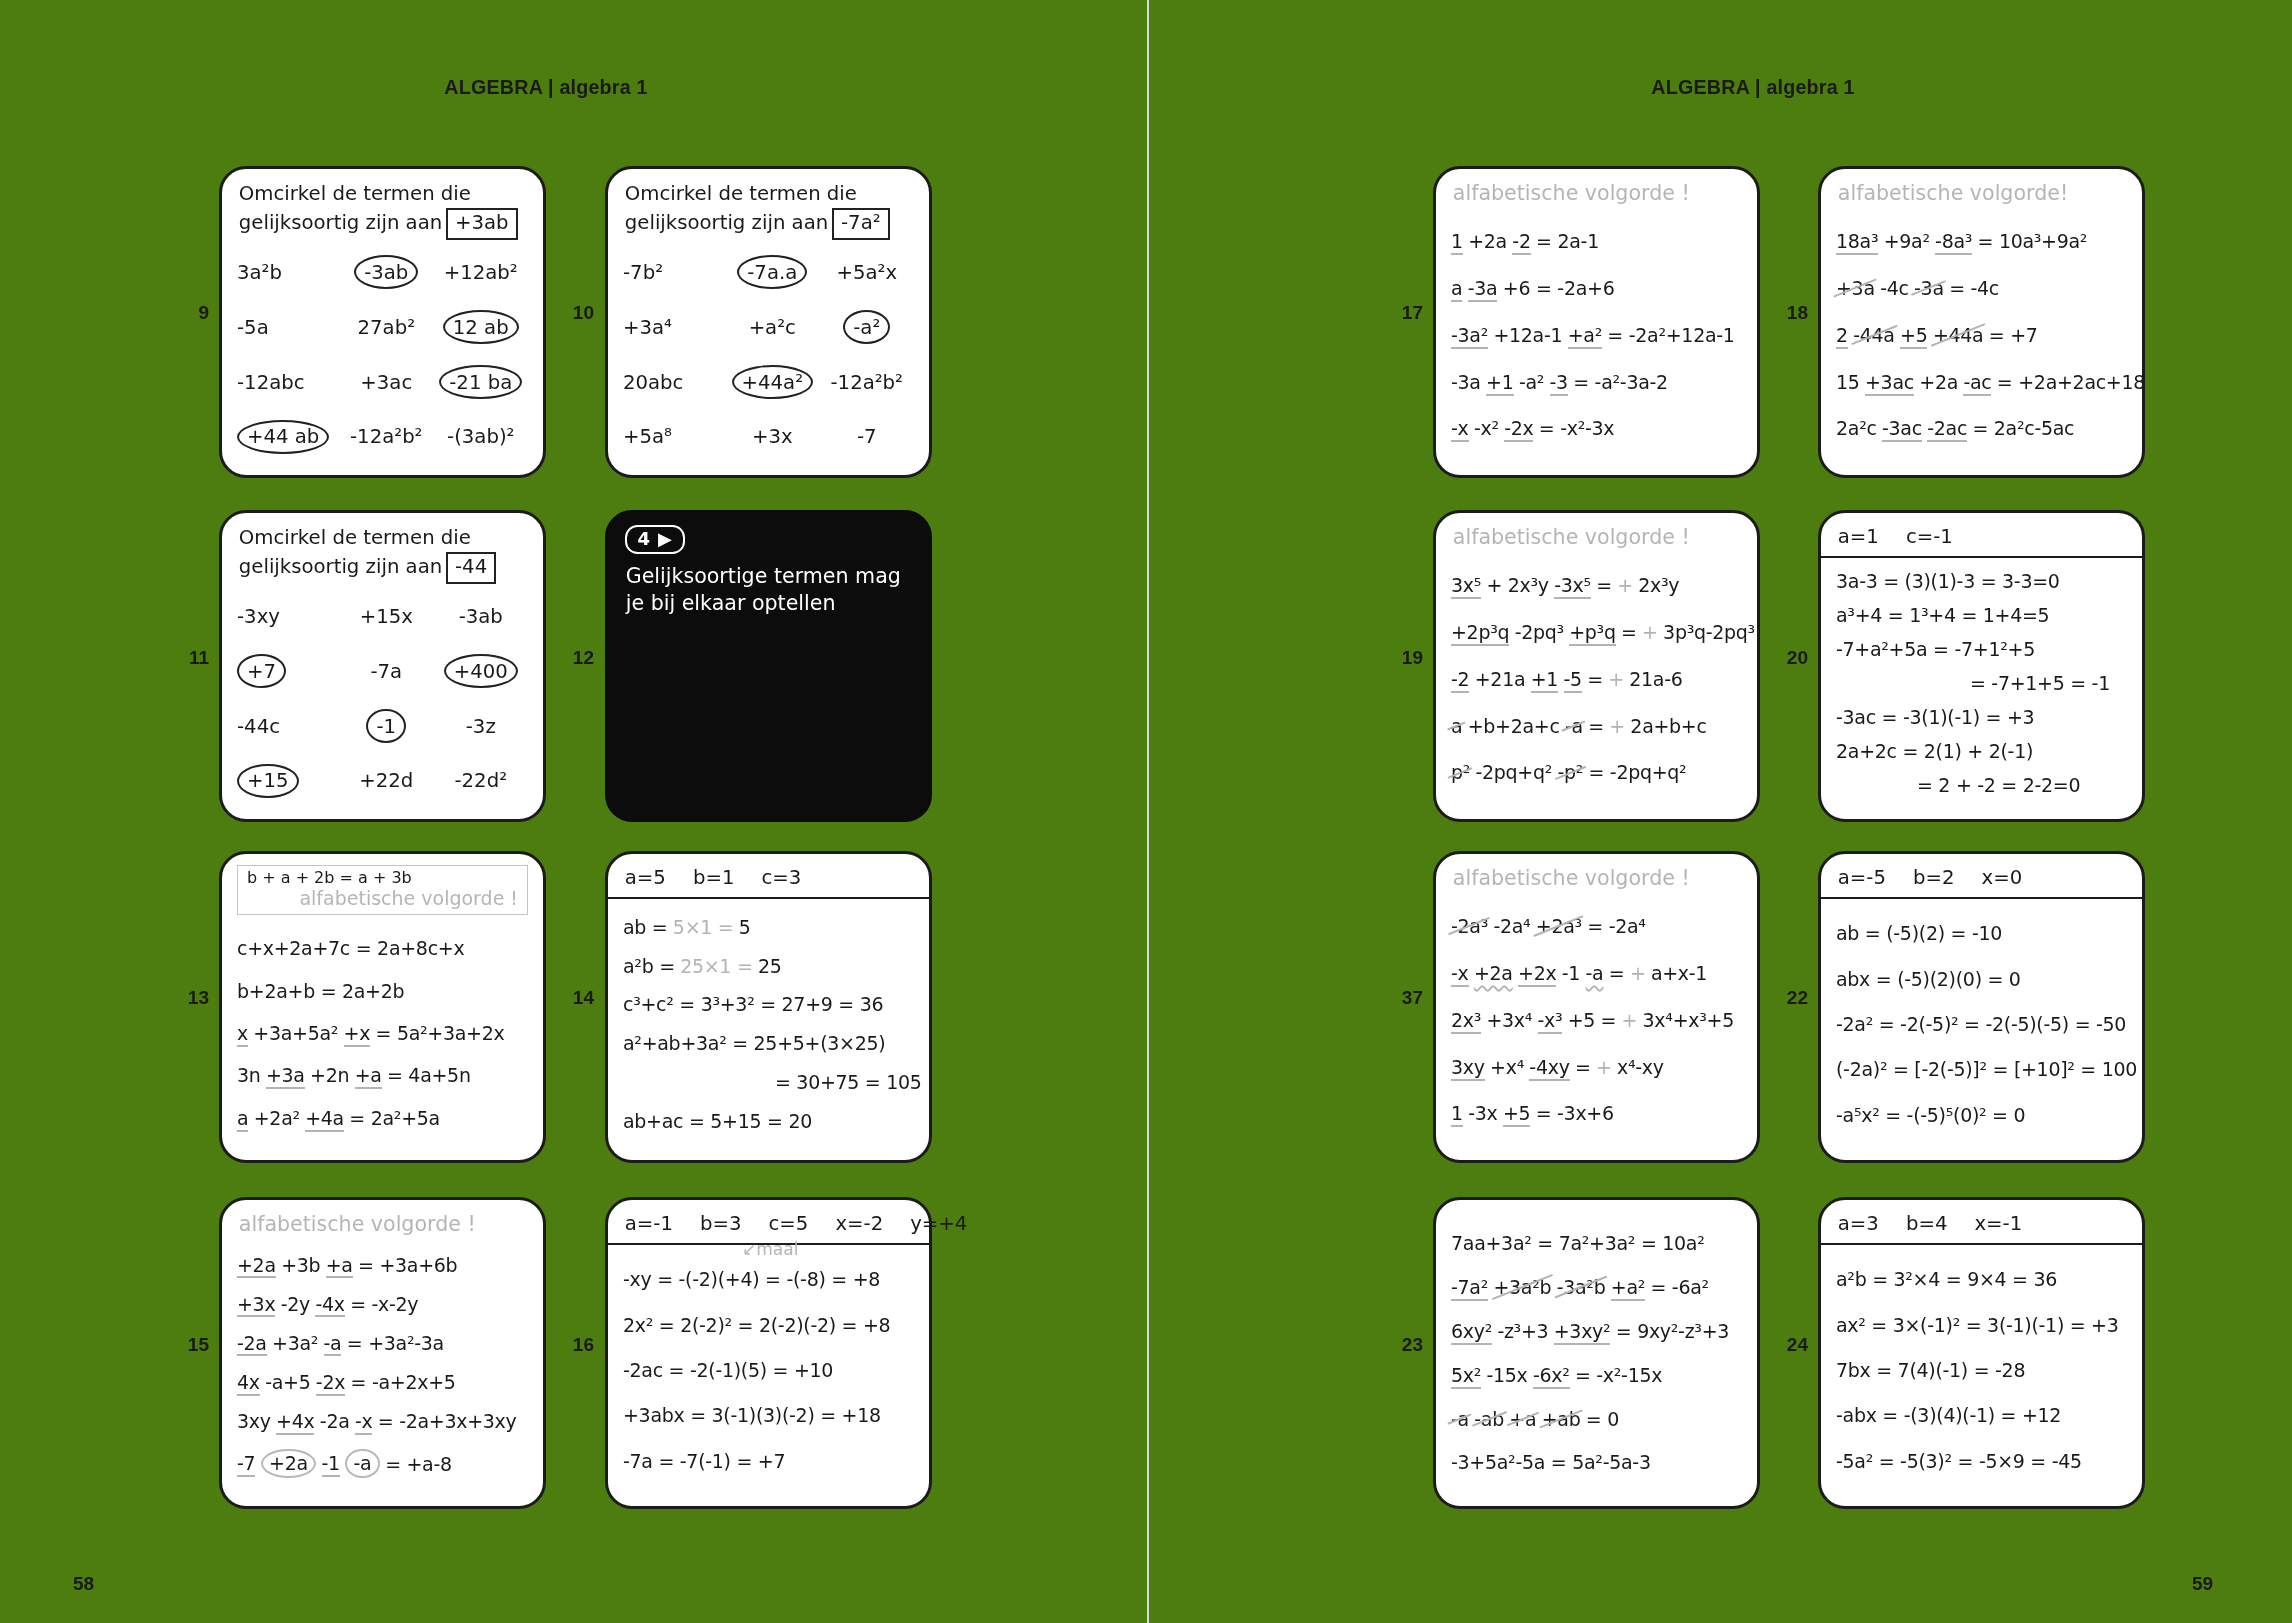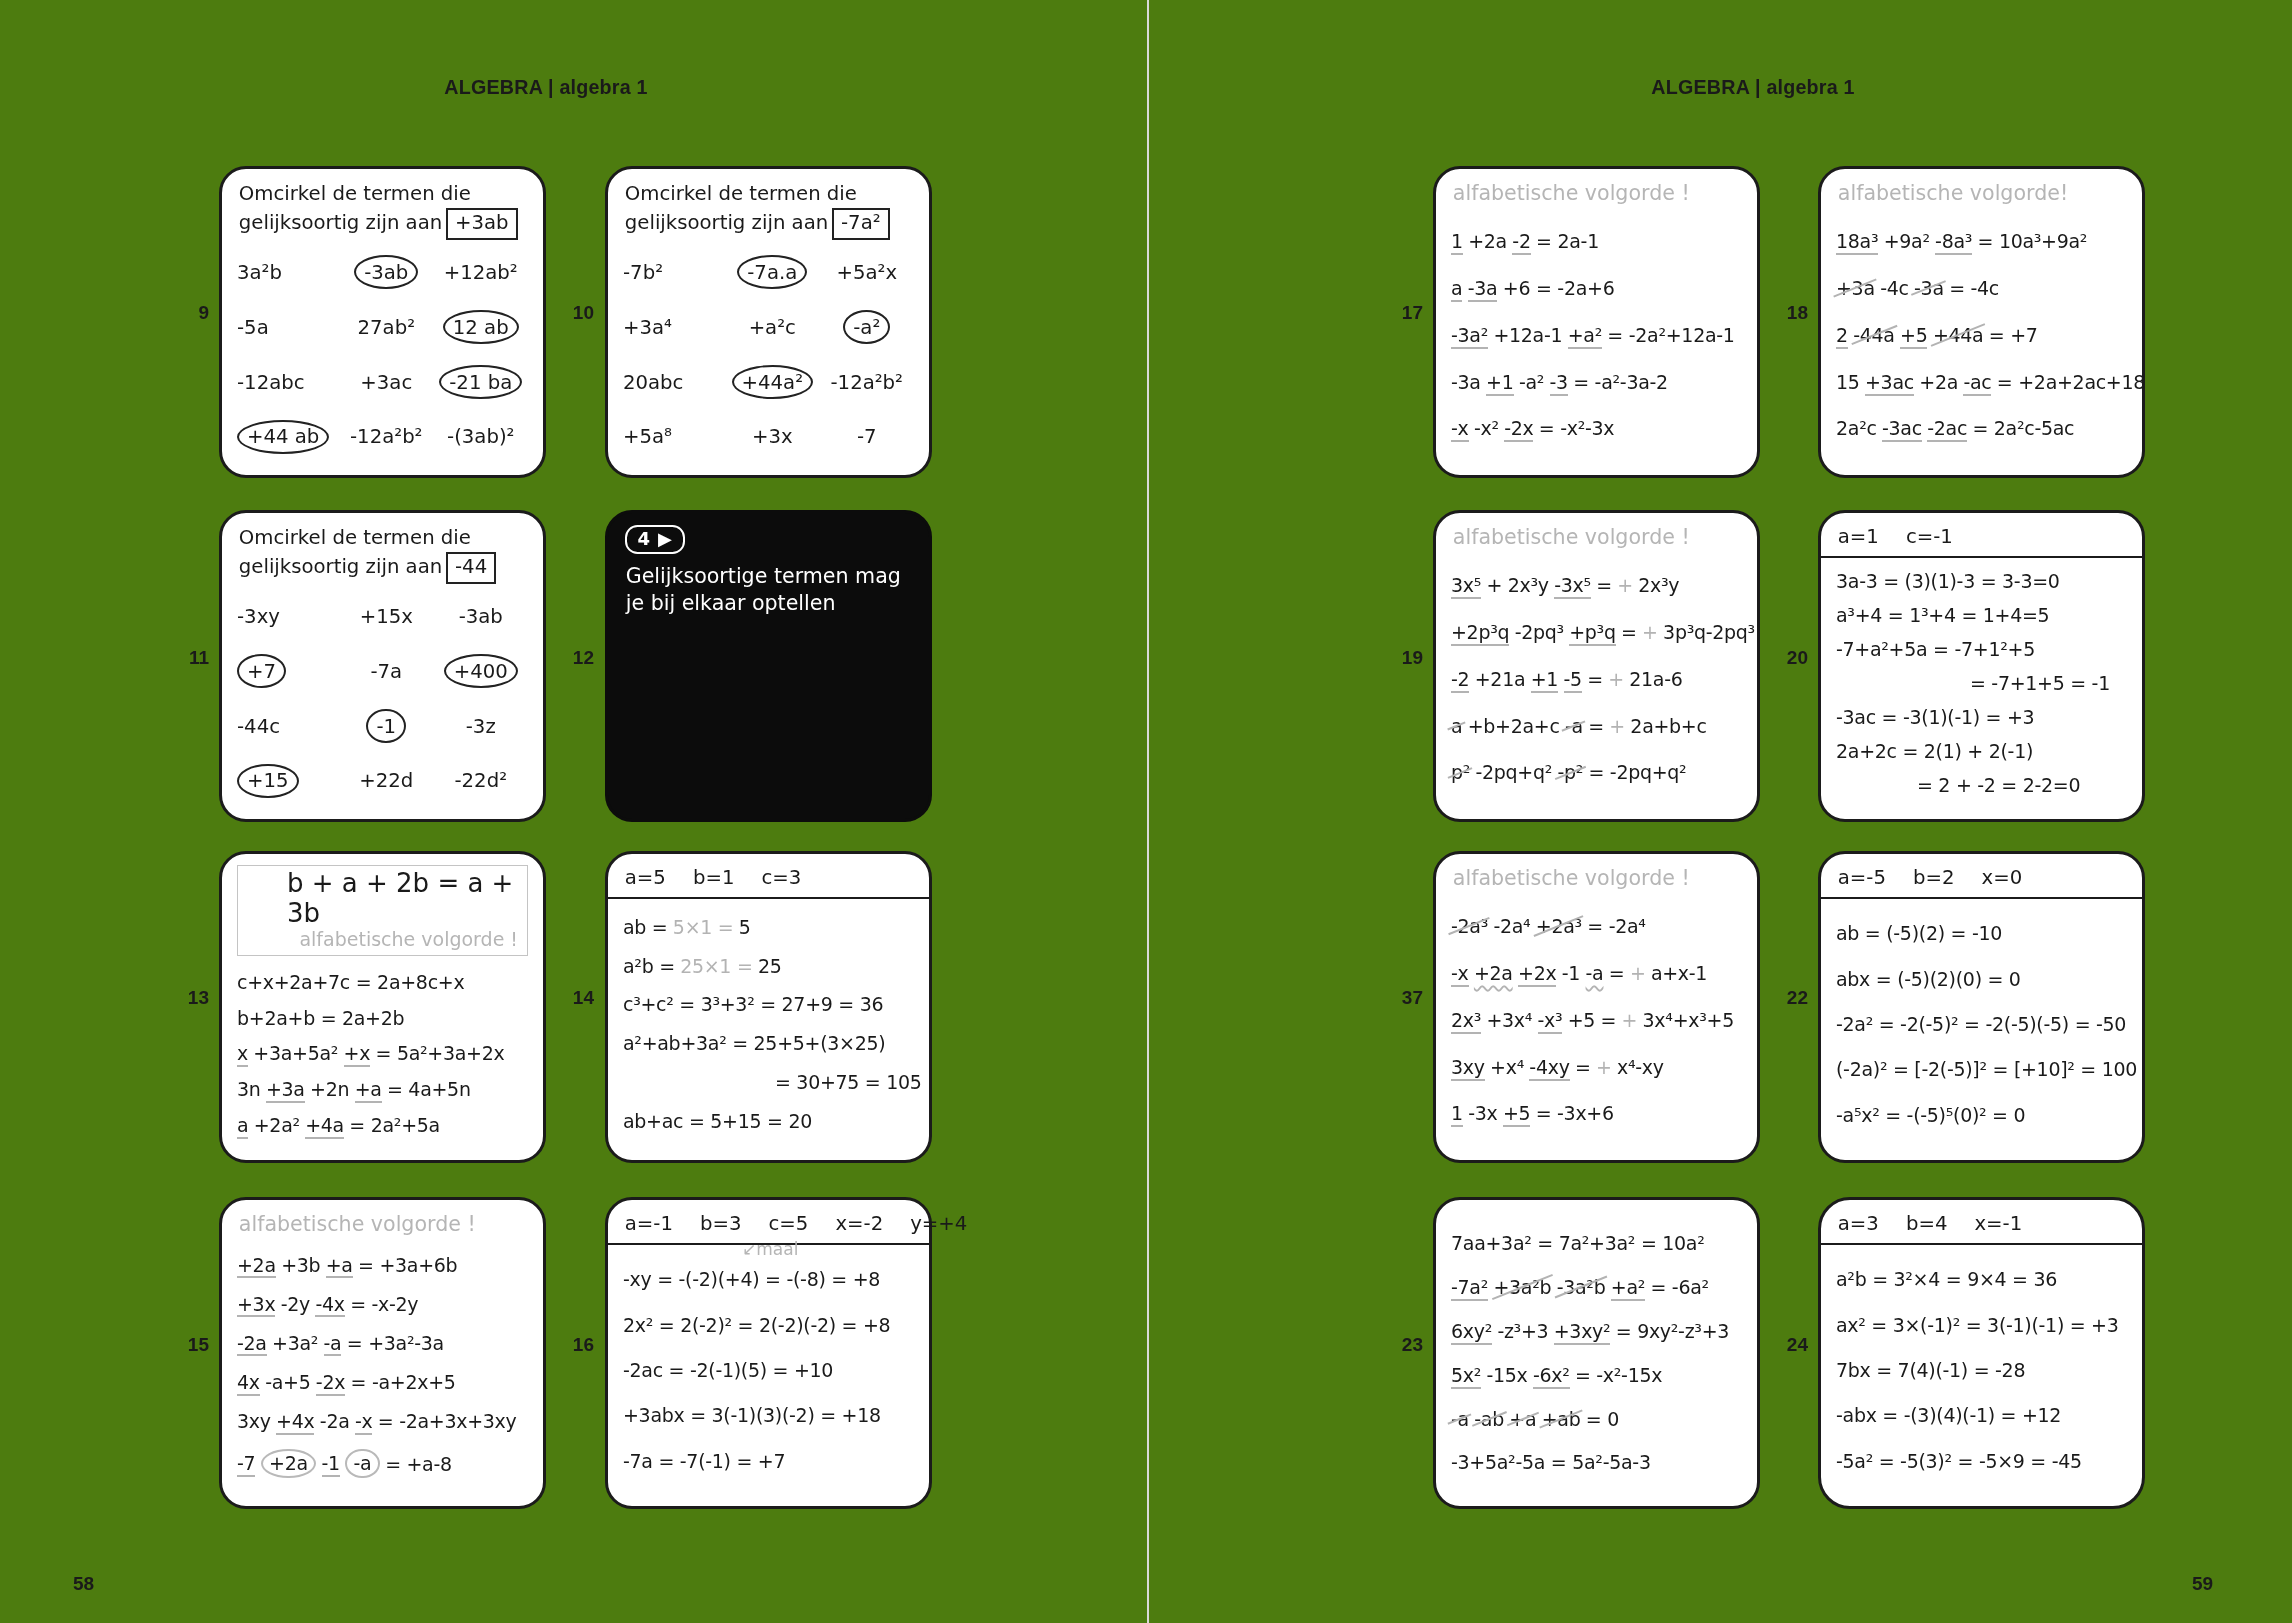--- a/index.html
+++ b/index.html
@@ -30,21 +30,21 @@
        text-decoration-thickness:1.8px;text-underline-offset:4.5px;}
   .f-st{position:relative;}
   .f-st::after{content:"";position:absolute;left:-3.6px;right:-3.6px;top:46%;height:2.2px;
        background:#b3b3b3;transform:rotate(-22deg);}
   .lines{flex:1;display:flex;flex-direction:column;justify-content:space-evenly;}
   .line{white-space:nowrap;font-size:19px;letter-spacing:-0.3px;}
   .line .seg{margin-right:5.4px;}
   .line .seg:last-child{margin-right:0;}
   .gnote{color:#b5b5b5;font-size:20.6px;margin:1.8px 0 0 1.8px;}
   .notebox{border:1.8px solid #c4c4c4;padding:2.7px 9px 4.5px;margin:0 0 1.8px;}
-  .notebox .nb1{font-size:26px;margin-left:40px;}
+  .notebox .nb1{font-size:16px;}
   .notebox .nb2{font-size:19px;color:#b5b5b5;text-align:right;}
   .vals{display:flex;gap:27px;font-size:19.7px;padding:1.8px 1.8px 7.2px;white-space:nowrap;align-items:center;}
   .vhr{border-top:2.7px solid #1b1b1b;margin:0 -15px;}
   .badge{display:inline-flex;align-items:center;gap:8px;border:2.7px solid #fff;border-radius:12.5px;
          padding:0.9px 10.7px 2.7px;color:#fff;font-size:18px;font-weight:bold;align-self:flex-start;
          margin:1.8px 0 9px 1.8px;}
   .dhead{color:#fff;font-size:20.6px;line-height:1.3;margin-left:2.7px;}
   .dlines{flex:1;display:flex;flex-direction:column;justify-content:space-evenly;
           padding:5.4px 0 16px 38px;}
   .dline{color:#b8b8b8;font-size:19.7px;white-space:nowrap;}
@@ -275,21 +275,21 @@
       <div class="lines">
         <div class="line"><span class="seg">7aa+3a² = 7a²+3a² = 10a²</span></div>
         <div class="line"><span class="seg f-u">-7a²</span><span class="seg f-st">+3a²b</span><span class="seg f-st">-3a²b</span><span class="seg f-u">+a²</span><span class="seg">= -6a²</span></div>
         <div class="line"><span class="seg f-u">6xy²</span><span class="seg">-z³+3</span><span class="seg f-u">+3xy²</span><span class="seg">= 9xy²-z³+3</span></div>
         <div class="line"><span class="seg f-u">5x²</span><span class="seg">-15x</span><span class="seg f-u">-6x²</span><span class="seg">= -x²-15x</span></div>
         <div class="line"><span class="seg f-st">-a</span><span class="seg f-st">-ab</span><span class="seg f-st">+a</span><span class="seg f-st">+ab</span><span class="seg">= 0</span></div>
         <div class="line"><span class="seg">-3+5a²-5a = 5a²-5a-3</span></div>
       </div>
     </div>
     <div class="box-num" style="left: 1770px; top: 1334px;">24</div>
-    <div class="box" style="left: 1818px; top: 1197px; border-radius: 32px;">
+    <div class="box" style="left: 1818px; top: 1197px;">
       <div class="vals">
         <span>a=3</span>
         <span>b=4</span>
         <span>x=-1</span>
       </div>
       <div class="vhr"></div>
       <div class="lines">
         <div class="line"><span class="seg">a²b = 3²×4 = 9×4 = 36</span></div>
         <div class="line"><span class="seg">ax² = 3×(-1)² = 3(-1)(-1) = +3</span></div>
         <div class="line"><span class="seg">7bx = 7(4)(-1) = -28</span></div>

